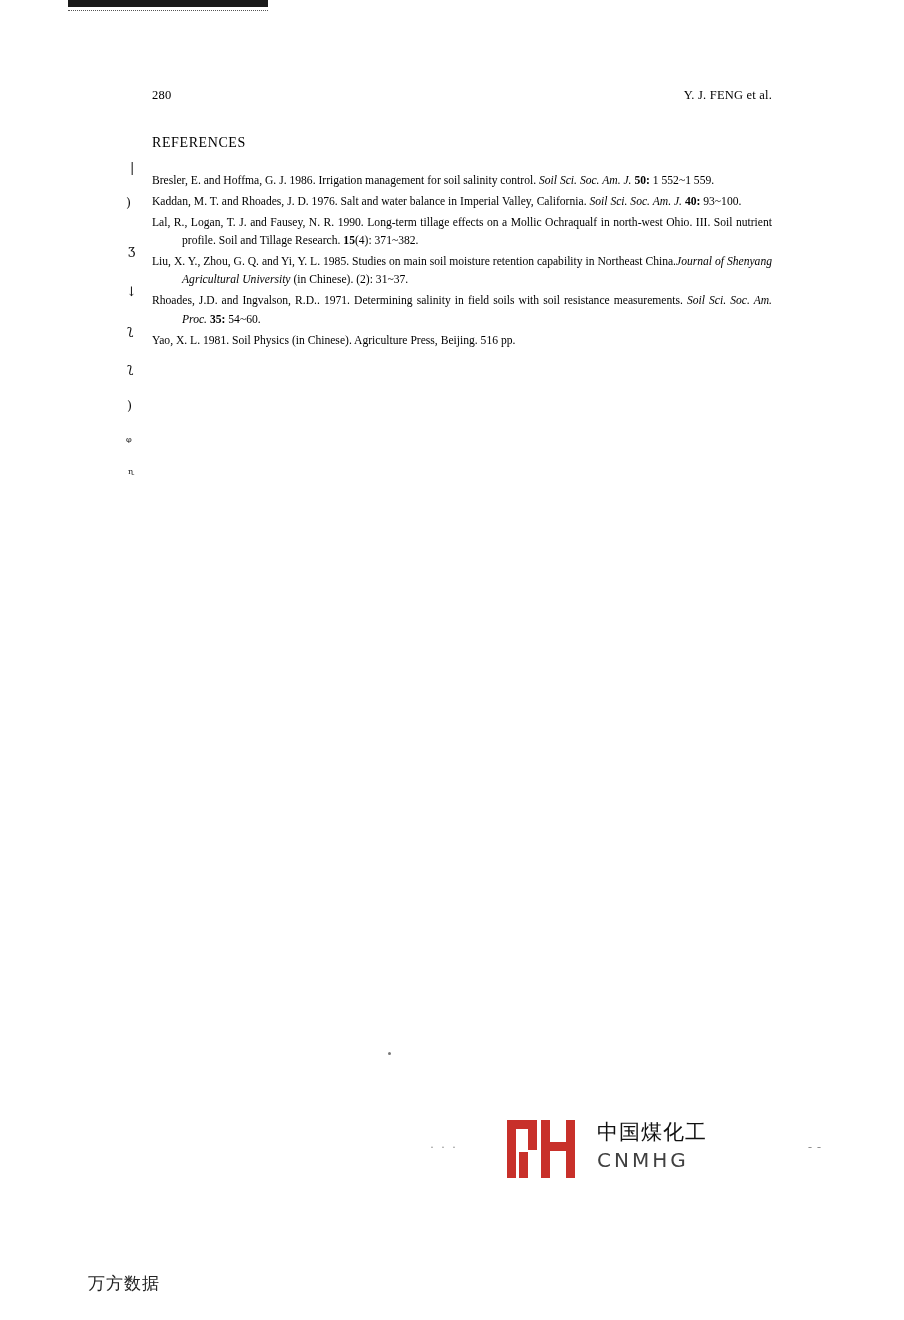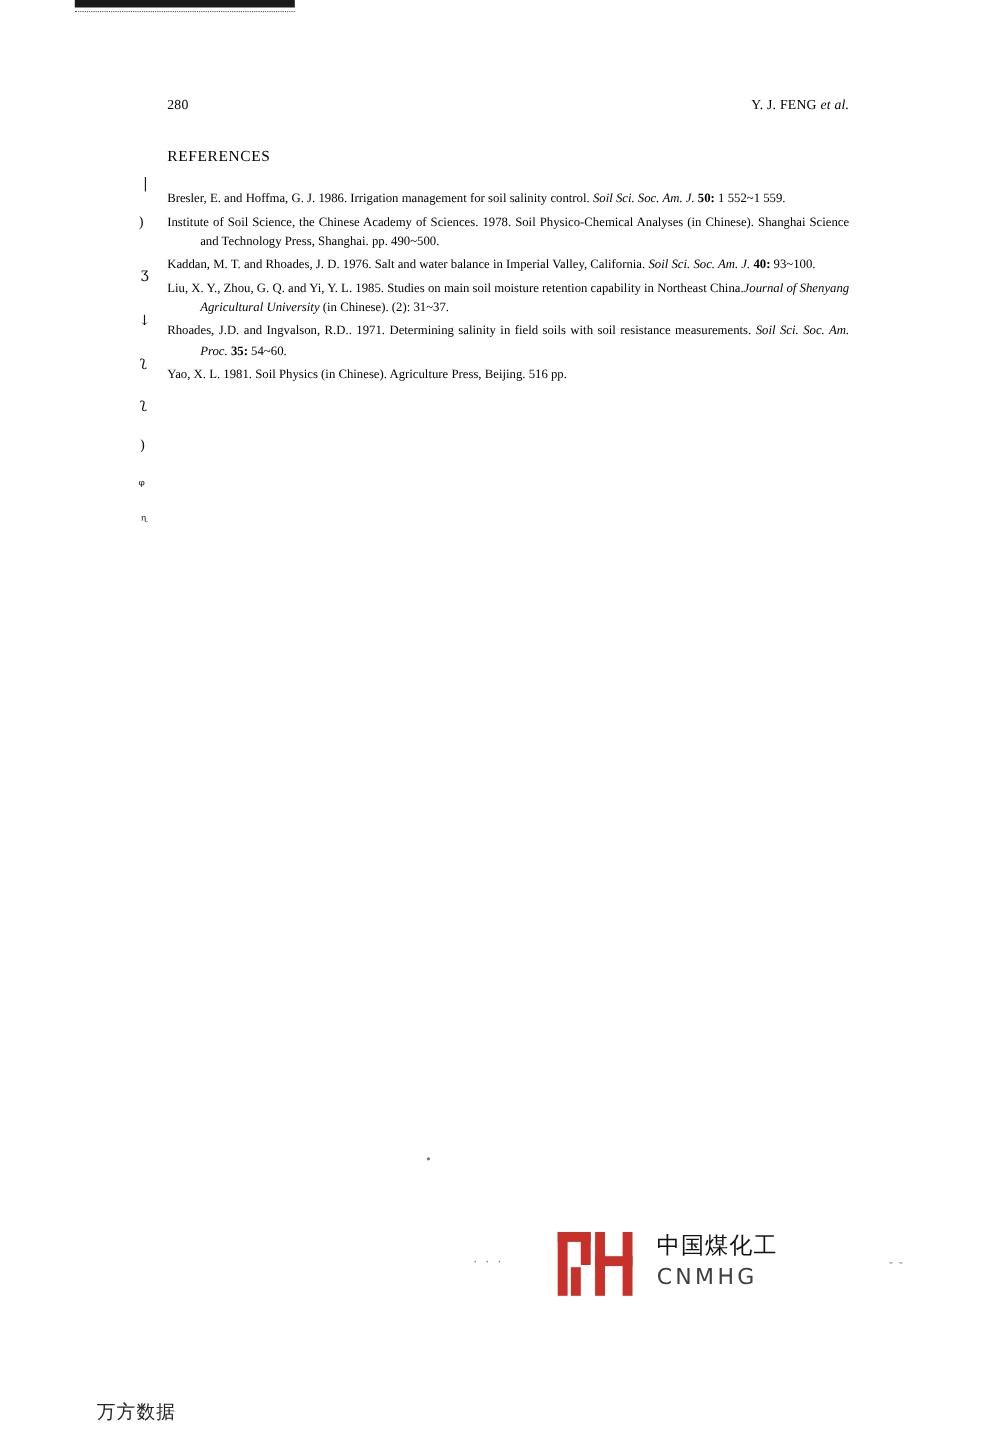--- a/index.html
+++ b/index.html
@@ -48,21 +48,20 @@
     font-size: 12.5px;
     letter-spacing: 0.2px;
   }
   .header .page-num {
     font-size: 12.5px;
   }
   .header .running-title {
     font-size: 12.5px;
   }
   .header .running-title .etal {
-    font-style: italic;
   }
 
   .refs-heading {
     position: absolute;
     top: 135px;
     left: 152px;
     font-size: 14px;
     letter-spacing: 0.6px;
   }
 
@@ -195,22 +194,22 @@
       <span class="mk" style="top: 124px; left: 8px;">↓</span>
       <span class="mk" style="top: 162px; left: 9px;">ʅ</span>
       <span class="mk" style="top: 200px; left: 9px;">ʅ</span>
       <span class="mk" style="top: 238px; left: 9px;">)</span>
       <span class="mk" style="top: 274px; left: 8px;">ᵠ</span>
       <span class="mk" style="top: 306px; left: 10px;">ᶯ</span>
     </div>
 
   <div class="ref-list" id="ref-list">
       <p class="ref" id="ref-bresler-1986">Bresler, E. and Hoffma, G. J. 1986.  Irrigation management for soil salinity control. <i>Soil Sci.  Soc.  Am.  J.</i>  <b>50:</b> 1 552~1 559.</p>
-      <p class="ref" id="ref-institute-1978">Institute of Soil Science, the Chinese Academy of Sciences.   1978.   Soil Physico-Chemical Analyses (in Chinese). Shanghai Science and Technology Press, Shanghai. pp. 490~500.</p>
       <p class="ref" id="ref-kaddan-1976">Kaddan, M. T. and Rhoades, J. D. 1976.  Salt and water balance in Imperial Valley, California. <i>Soil Sci.  Soc.  Am.  J.</i> <b>40:</b>  93~100.</p>
+      <p class="ref" id="ref-lal-1990">Lal, R., Logan, T. J. and Fausey, N. R. 1990.  Long-term tillage effects on a Mollic Ochraqualf in north-west Ohio. III. Soil nutrient profile. Soil and Tillage Research. <b>15</b>(4): 371~382.</p>
       <p class="ref" id="ref-liu-1985">Liu, X. Y., Zhou, G. Q. and Yi, Y. L. 1985. Studies on main soil moisture retention capability in Northeast China.<i>Journal of Shenyang Agricultural University</i> (in Chinese). (2): 31~37.</p>
       <p class="ref" id="ref-rhoades-1971">Rhoades, J.D. and Ingvalson, R.D.. 1971. Determining salinity in field soils with soil resistance measurements. <i>Soil Sci.  Soc.  Am.  Proc.</i> <b>35:</b> 54~60.</p>
       <p class="ref" id="ref-yao-1986">Yao, X. L. 1981.  Soil Physics (in Chinese).   Agriculture Press, Beijing. 516 pp.</p>
     </div>
 
   <div class="stray-dot"></div>
   <div class="logo-dots">· · ·</div>
   <div class="logo-dash">- -</div>
 
   <div class="logo-wrap">

